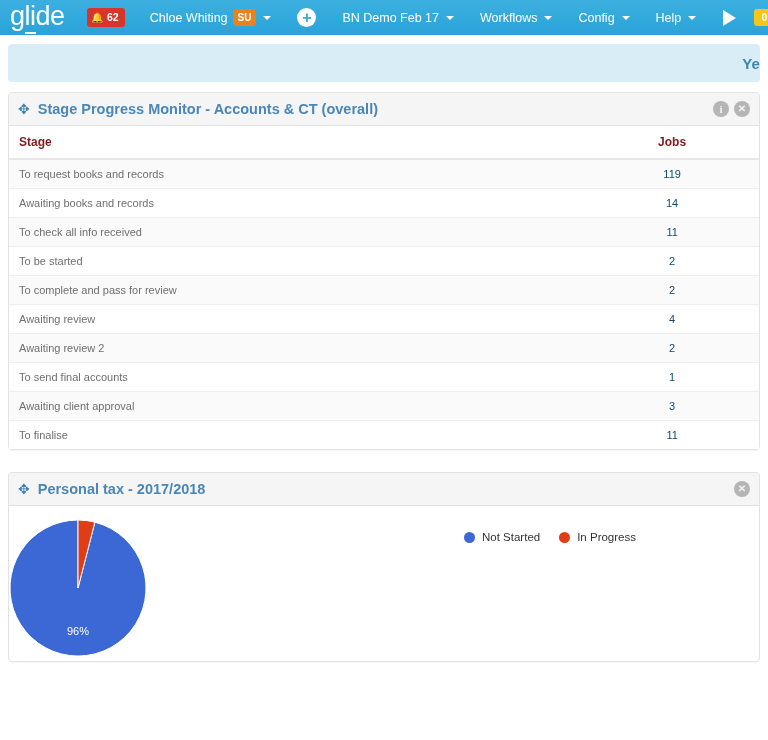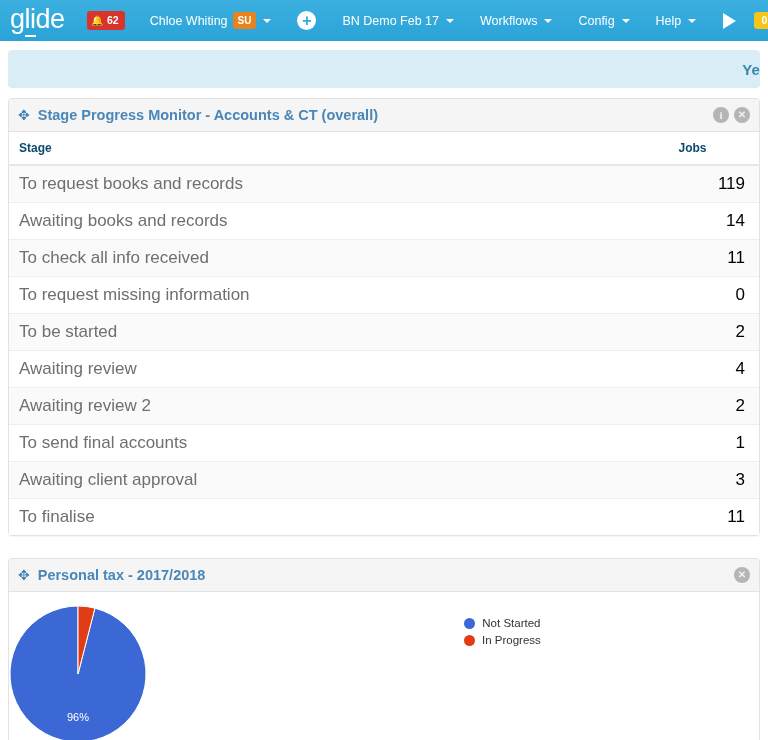--- a/index.html
+++ b/index.html
@@ -7,21 +7,21 @@
     margin: 0; padding: 0;
     width: 768px; height: 740px;
     background: #ffffff;
     font-family: "Liberation Sans", sans-serif;
     overflow: hidden;
   }
 
   
   .navbar {
     position: relative;
-    height: 41px;
+    height: 35px;
     background: #33aadd;
     background: linear-gradient(#3bb0e0, #2ba3d8);
     display: flex;
     align-items: center;
     padding: 0 0 0 10px;
     white-space: nowrap;
   }
   .brand {
     color: #ffffff;
     font-size: 27px;
@@ -145,35 +145,35 @@
     cursor: pointer;
     font-family: "Liberation Serif", serif;
   }
   .circ-icon.x { font-family: "Liberation Sans", sans-serif; font-size: 10px; }
 
   
   table.stage-table { width: 100%; border-collapse: collapse; }
   table.stage-table th {
     text-align: left;
     font-size: 12px;
-    color: #0c4a6e;
+    color: #7f1d1d;
     font-weight: bold;
     padding: 9px 10px 9px 10px;
     border-bottom: 2px solid #e7e7e7;
   }
   table.stage-table th.num { text-align: center; padding-right: 14px; }
   table.stage-table td {
-    font-size: 17px;
+    font-size: 11px;
     color: #6f6f6f;
     padding: 8px 10px 8px 10px;
     border-top: 1px solid #eeeeee;
   }
   table.stage-table td.num {
-    text-align: right;
-    color: #000000;
+    text-align: center;
+    color: #0c4a6e;
     padding-right: 14px;
   }
   table.stage-table tbody tr:nth-child(odd) { background: #fafafa; }
   table.stage-table tbody tr:nth-child(even) { background: #ffffff; }
 
   
   .chart-body {
     height: 155px;
     display: flex;
     align-items: center;
@@ -181,26 +181,24 @@
     position: relative;
   }
   .pie-holder {
     width: 300px;
     display: flex;
     justify-content: flex-start;
     align-items: center;
   }
   .legend {
     display: flex;
-    flex-direction: column;
-    gap: 5px;
+    gap: 19px;
     margin-left: 155px;
     align-self: flex-start;
     margin-top: 17px;
-    align-items: center;
   }
   .legend-row { display: flex; align-items: center; gap: 7px; }
   .legend-dot { width: 11px; height: 11px; border-radius: 50%; }
   .legend-label { font-size: 11.5px; color: #333333; }
   .pie-pct {
     fill: #ffffff;
     font-size: 11px;
     font-family: "Liberation Sans", sans-serif;
   }
 </style>
@@ -288,25 +286,25 @@
         </tr>
         <tr>
           <td>Awaiting books and records</td>
           <td class="num">14</td>
         </tr>
         <tr>
           <td>To check all info received</td>
           <td class="num">11</td>
         </tr>
         <tr>
-          <td>To request missing information</td>
-          <td class="num">0</td>
-        </tr>
-        <tr>
           <td>To be started</td>
+          <td class="num">2</td>
+        </tr>
+        <tr>
+          <td>To complete and pass for review</td>
           <td class="num">2</td>
         </tr>
         <tr>
           <td>Awaiting review</td>
           <td class="num">4</td>
         </tr>
         <tr>
           <td>Awaiting review 2</td>
           <td class="num">2</td>
         </tr>

